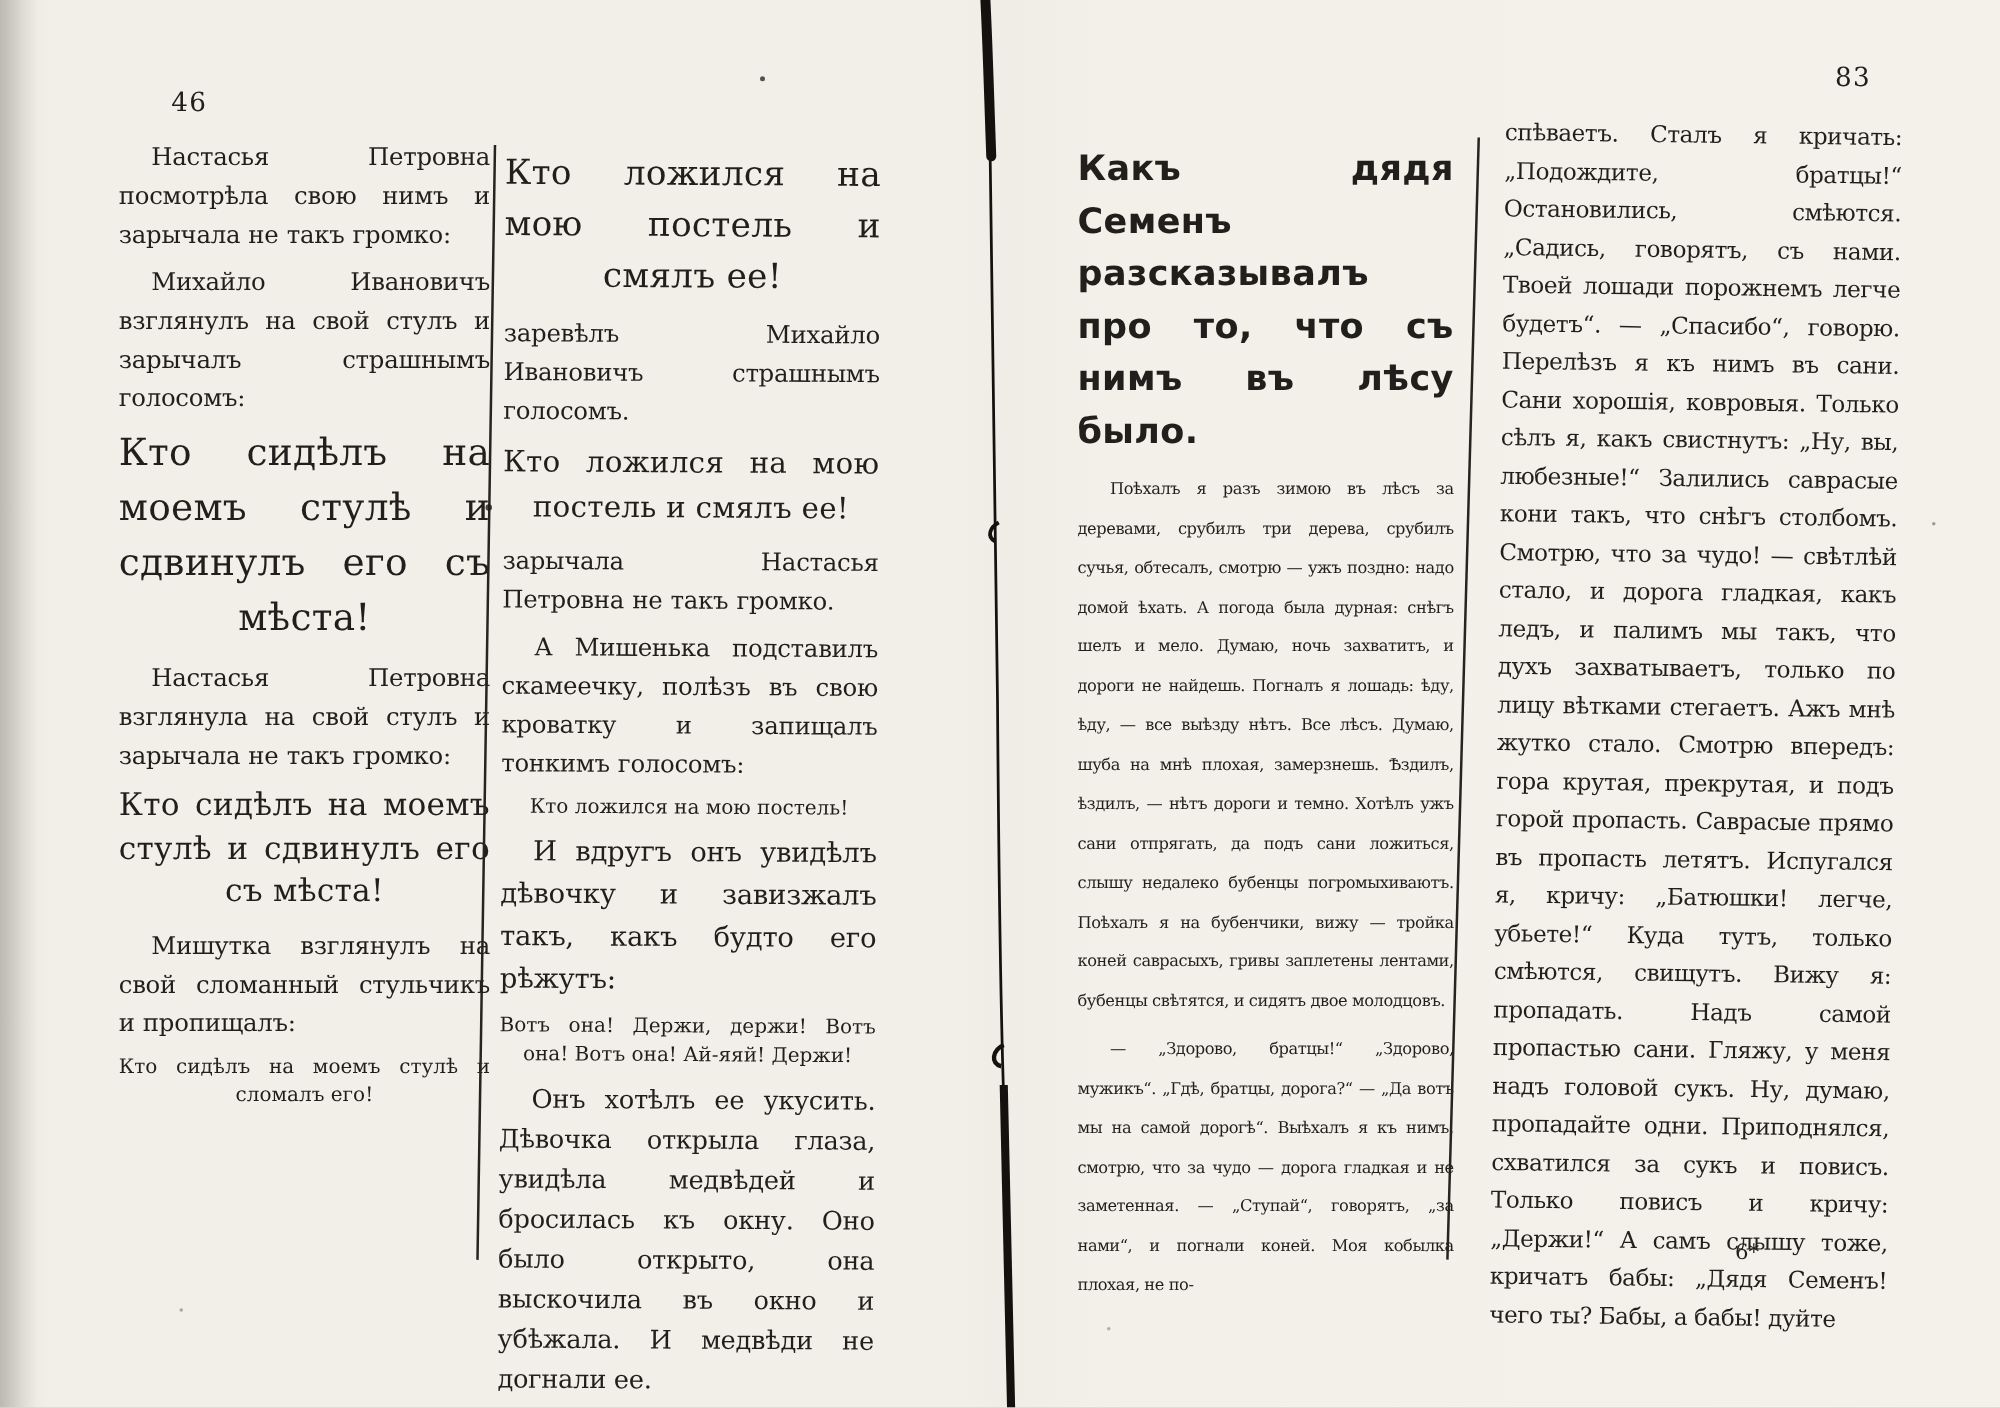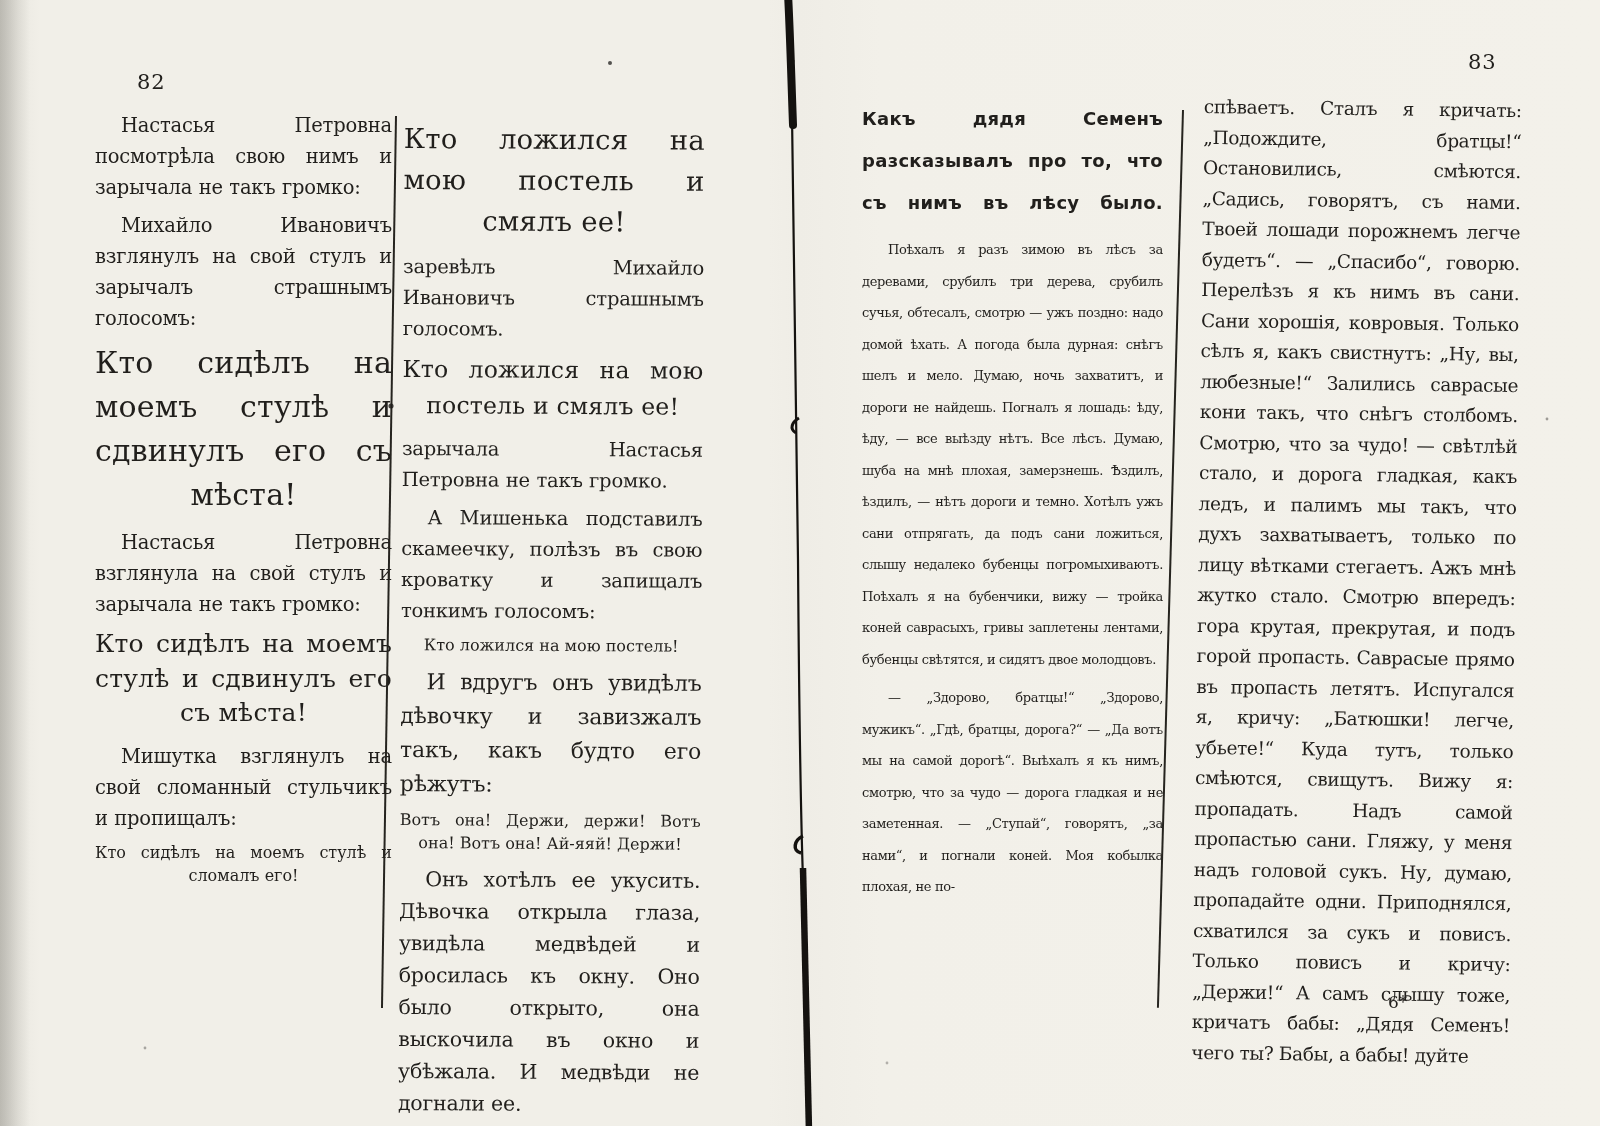--- a/index.html
+++ b/index.html
@@ -34,23 +34,23 @@
   .shout{margin:6px 0 10px 0;text-align:justify;text-align-last:center;-moz-text-align-last:center;letter-spacing:.2px;}
   .shout.xl{font-size:30px;line-height:44px;}
   .shout.lg{font-size:27.5px;line-height:41px;}
   .shout.md{font-size:23.5px;line-height:36px;}
   .shout.md2{font-size:25px;line-height:34.5px;}
 
   .small{margin:2px 0 9px 0;font-size:16px;line-height:23px;text-align:justify;text-align-last:center;-moz-text-align-last:center;}
 
   .story-title{
     font-family:"DejaVu Sans", sans-serif;font-weight:700;
-    font-size:18px;line-height:42px;letter-spacing:.3px;
+    font-size:28px;line-height:42px;letter-spacing:.3px;
     text-align:justify;text-align-last:justify;-moz-text-align-last:justify;
-    margin:0 0 10px 0;
+    margin:16px 0 10px 0;
   }
 
   .divider{position:absolute;width:1.7px;background:#26241f;transform-origin:top left;}
   #div82{left:395px;top:116px;height:892px;transform:rotate(.9deg);}
   #div83{left:1182px;top:110px;height:898px;transform:rotate(1.6deg);}
 
   .sig{position:absolute;left:1388px;top:992px;font-size:17px;}
 
   .crease{position:absolute;left:0;top:0;pointer-events:none;}
   .specks{position:absolute;left:0;top:0;width:2px;height:2px;border-radius:50%;
@@ -60,21 +60,21 @@
       1546px 418px 0 .4px rgba(30,28,25,.4),
       144px 1047px 0 .4px rgba(30,28,25,.35),
       886px 1062px 0 .4px rgba(30,28,25,.3);}
 </style>
 </head>
 <body>
 
 <div class="scan">
   <div class="edge-shade"></div>
 
-  <div class="pageno left">82</div>
+  <div class="pageno left">46</div>
   <div class="pageno right">83</div>
 
   <div class="col" id="p82c1">
     <p class="b82 ind">Настасья Петровна посмотрѣла свою нимъ и зарычала не такъ громко:</p>
     <p class="b82 ind">Михайло Ивановичъ взглянулъ на свой стулъ и зарычалъ страшнымъ голосомъ:</p>
     <p class="shout xl">Кто сидѣлъ на моемъ стулѣ и сдвинулъ его съ мѣста!</p>
     <p class="b82 ind">Настасья Петровна взглянула на свой стулъ и зарычала не такъ громко:</p>
     <p class="shout md2">Кто сидѣлъ на моемъ стулѣ и сдвинулъ его съ мѣста!</p>
     <p class="b82 ind">Мишутка взглянулъ на свой сломанный стульчикъ и пропищалъ:</p>
     <p class="small">Кто сидѣлъ на моемъ стулѣ и сломалъ его!</p>

